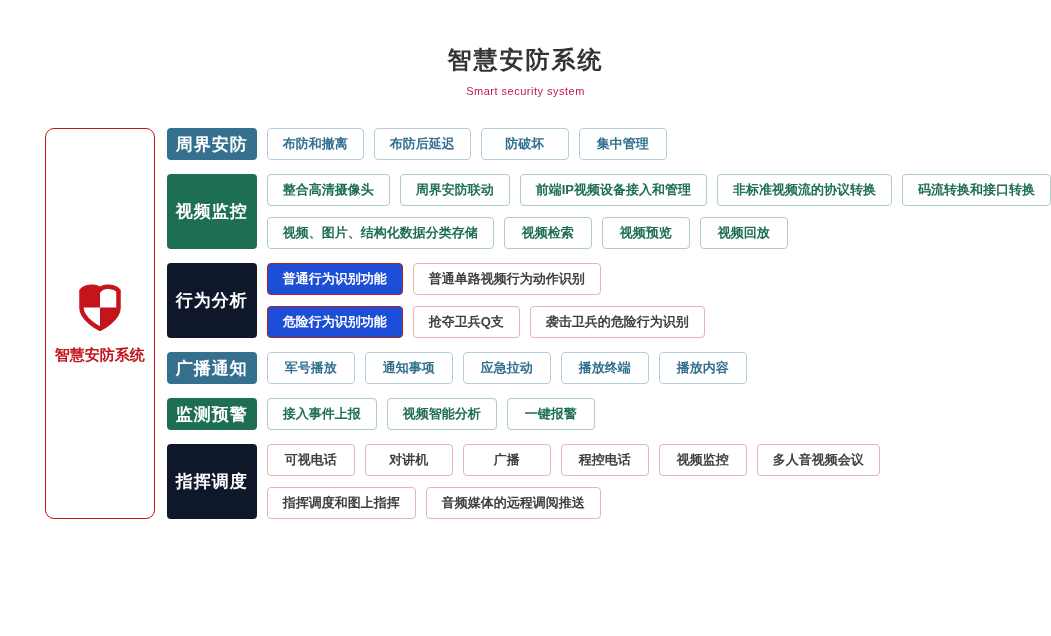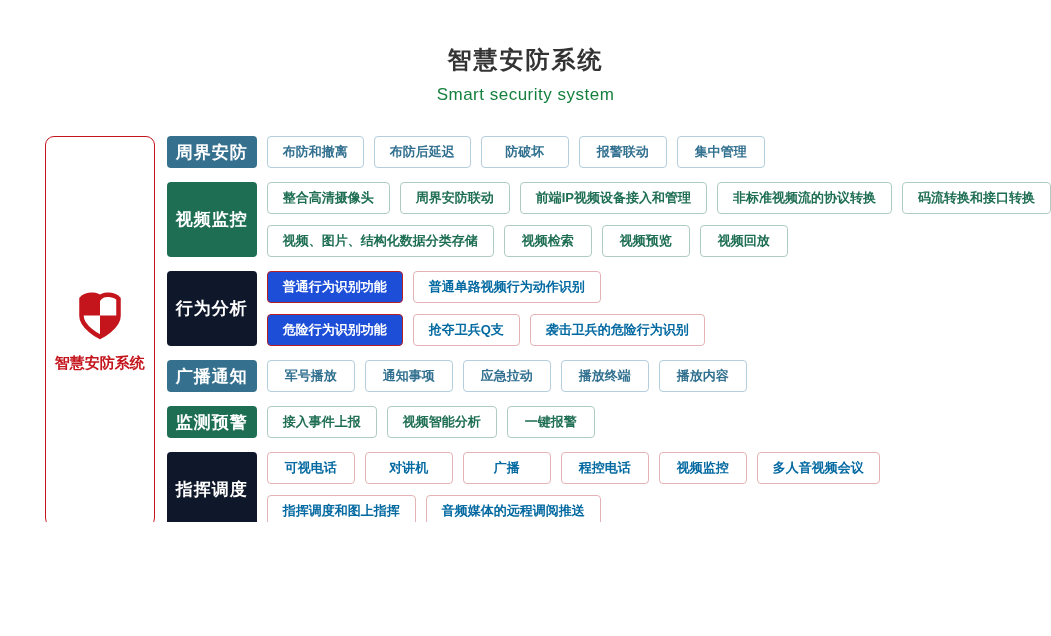--- a/index.html
+++ b/index.html
@@ -21,22 +21,22 @@
   }
   .title {
     margin: 0;
     font-size: 24px;
     font-weight: bold;
     color: #333333;
     letter-spacing: 2px;
   }
   .subtitle {
     margin-top: 9px;
-    font-size: 17px;
-    color: #15803d;
+    font-size: 11px;
+    color: #be185d;
     letter-spacing: 0.5px;
   }
   .diagram {
     display: flex;
     align-items: stretch;
     margin: 31px 0 0 45px;
   }
   .root-box {
     width: 112px;
     border: 1px solid #c4151c;
@@ -105,21 +105,21 @@
     justify-content: center;
     border-radius: 4px;
     border: 1px solid;
     background: #ffffff;
     font-size: 13px;
     font-weight: bold;
     white-space: nowrap;
   }
   .item.blue  { color: #31708f; border-color: #b3cedd; }
   .item.green { color: #1e6e53; border-color: #aecdc2; }
-  .item.red   { color: #0369a1; border-color: #e5b3b5; }
+  .item.red   { color: #404040; border-color: #e5b3b5; }
   .item.solid.red {
     background: #1d4ed8;
     border-color: #b71f25;
     color: #ffffff;
   }
 </style>
 </head>
 <body>
 
 <div class="page">
@@ -146,21 +146,20 @@
     </div>
 
     <div class="rows" id="rows">
         <div class="row">
           <div class="cat blue">周界安防</div>
           <div class="lines">
             <div class="line">
               <div class="item blue">布防和撤离</div>
               <div class="item blue">布防后延迟</div>
               <div class="item blue">防破坏</div>
-              <div class="item blue">报警联动</div>
               <div class="item blue">集中管理</div>
             </div>
           </div>
         </div>
         <div class="row">
           <div class="cat green">视频监控</div>
           <div class="lines">
             <div class="line">
               <div class="item green">整合高清摄像头</div>
               <div class="item green">周界安防联动</div>

